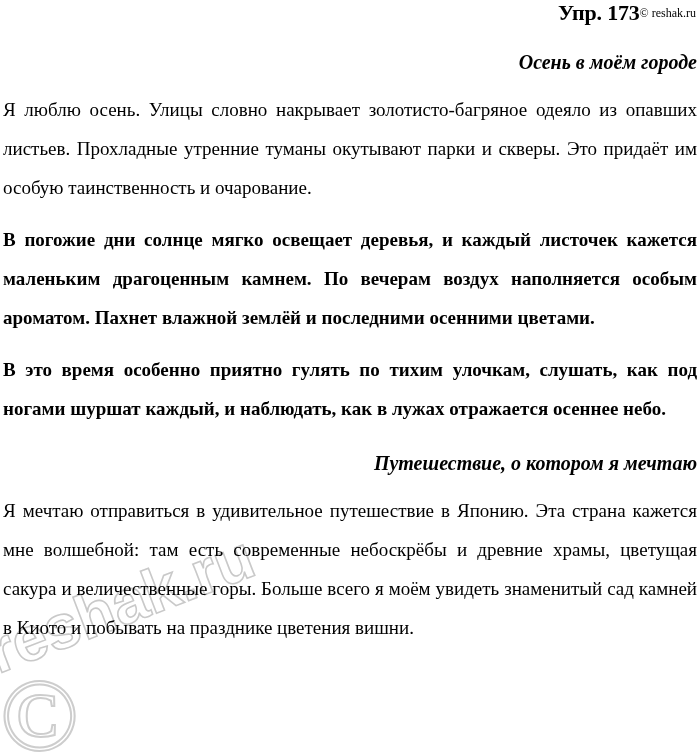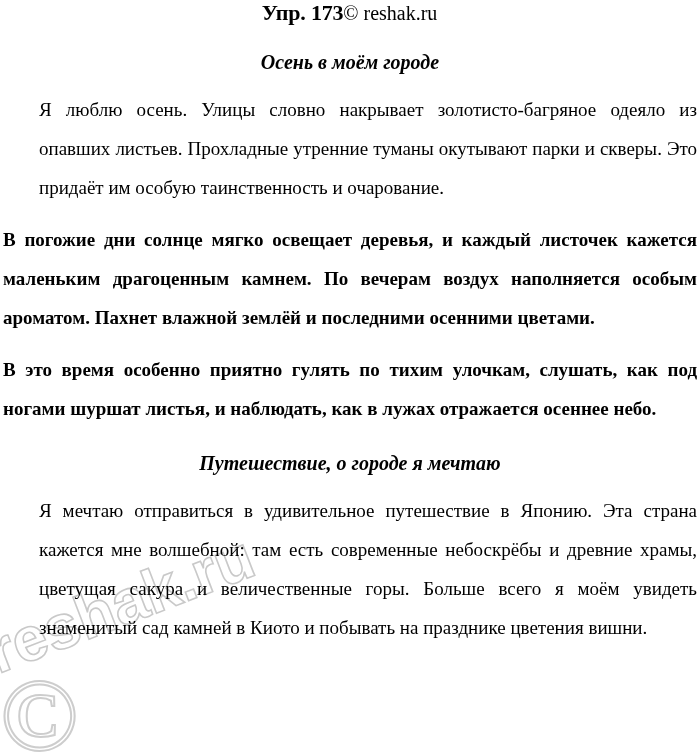--- a/index.html
+++ b/index.html
@@ -24,41 +24,41 @@
     box-sizing: border-box;
     padding: 0 3px;
   }
 
   
   .doc-header {
     position: relative;
     height: 30px;
     display: flex;
     align-items: flex-start;
-    justify-content: center;
+    justify-content: flex-end;
     z-index: 3;
   }
   .exercise-number {
     font-size: 22px;
     font-weight: bold;
     line-height: 26px;
     letter-spacing: -0.2px;
     white-space: nowrap;
   }
   .site-credit {
-    font-size: 20px;
+    font-size: 12px;
     font-weight: normal;
     line-height: 26px;
     white-space: nowrap;
     padding-right: 1px;
   }
 
   
   .section-heading {
-    text-align: center;
+    text-align: right;
     font-size: 20px;
     font-weight: bold;
     font-style: italic;
     line-height: 26px;
     margin: 0;
     position: relative;
     z-index: 3;
   }
   .heading-1 { margin-top: 19px; margin-bottom: 0; }
   .heading-2 { margin-top: 22px; margin-bottom: 0; }
@@ -67,21 +67,21 @@
   .body-par {
     font-size: 19px;
     line-height: 39px;
     text-align: justify;
     text-justify: inter-word;
     margin: 0;
     position: relative;
     z-index: 3;
     hyphens: none;
   }
-  .par-gap-first { margin-top: 15px; margin-left: 36px; }
+  .par-gap-first { margin-top: 15px; }
   .par-gap       { margin-top: 13px; font-weight: bold; }
 
   
   .watermark {
     position: absolute;
     left: -6px;
     top: 628px;
     width: 260px;
     height: 128px;
     z-index: 1;
@@ -120,19 +120,19 @@
     <div class="exercise-number">Упр. 173</div>
     <div class="site-credit">© reshak.ru</div>
   </div>
 
   <h2 class="section-heading heading-1">Осень в моём городе</h2>
 
   <p class="body-par par-gap-first">Я люблю осень. Улицы словно накрывает золотисто-багряное одеяло из опавших листьев. Прохладные утренние туманы окутывают парки и скверы. Это придаёт им особую таинственность и очарование.</p>
 
   <p class="body-par par-gap">В погожие дни солнце мягко освещает деревья, и каждый листочек кажется маленьким драгоценным камнем. По вечерам воздух наполняется особым ароматом. Пахнет влажной землёй и последними осенними цветами.</p>
 
-  <p class="body-par par-gap">В это время особенно приятно гулять по тихим улочкам, слушать, как под ногами шуршат листья, и наблюдать, как в лужах отражается осеннее небо.</p>
+  <p class="body-par par-gap">В это время особенно приятно гулять по тихим улочкам, слушать, как под ногами шуршат каждый, и наблюдать, как в лужах отражается осеннее небо.</p>
 
-  <h2 class="section-heading heading-2">Путешествие, о городе я мечтаю</h2>
+  <h2 class="section-heading heading-2">Путешествие, о котором я мечтаю</h2>
 
   <p class="body-par par-gap-first">Я мечтаю отправиться в удивительное путешествие в Японию. Эта страна кажется мне волшебной: там есть современные небоскрёбы и древние храмы, цветущая сакура и величественные горы. Больше всего я моём увидеть знаменитый сад камней в Киото и побывать на празднике цветения вишни.</p>
 
 </div>
 
 </body></html>

